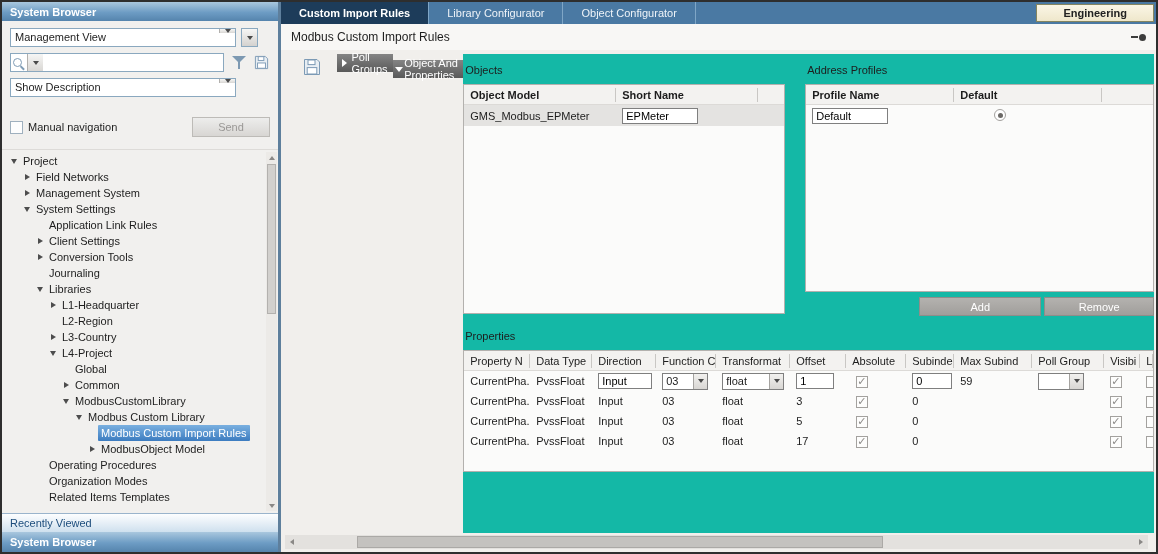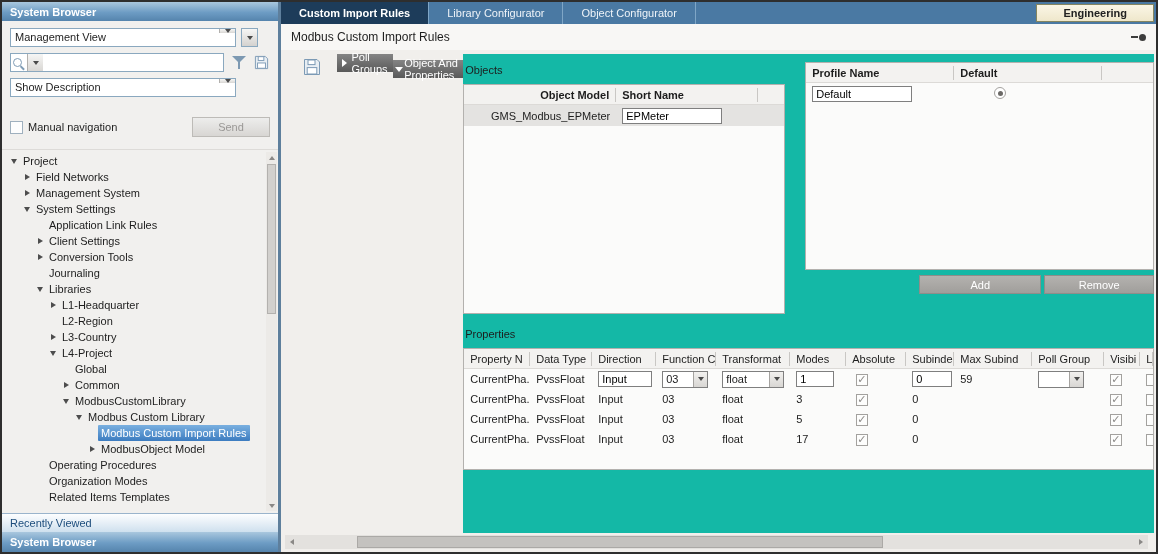--- a/index.html
+++ b/index.html
@@ -83,28 +83,28 @@
   .groups-row{display:flex;gap:20px;}
   .objects-group{width:322px;flex:0 0 322px;}
   .ap-group{flex:1;min-width:0;}
   .glabel{height:16px;margin:2px 0 4px 2px;}
   .gbox{background:#fbfbfa;border:1px solid #b3b1ae;overflow:hidden;}
   .obox{height:230px;}
   .abox{height:208px;}
   .thead{display:flex;height:20px;background:#f3f2f0;border-bottom:1px solid #dcdad7;font-weight:bold;align-items:center;}
   .th{padding:0 6px;border-right:1px solid #c9c7c4;height:14px;line-height:14px;white-space:nowrap;overflow:hidden;}
   .th.fill{flex:1;border-right:none;}
-  .w152{width:152px;flex:0 0 152px;text-align:right;}
+  .w152{width:152px;flex:0 0 152px;}
   .w142{width:142px;flex:0 0 142px;}
   .w148{width:148px;flex:0 0 148px;}
   .trow{display:flex;height:21px;align-items:center;}
   .trow.gray{background:#e4e3e1;}
   .td{padding:0 6px;white-space:nowrap;overflow:hidden;}
   .cell-input{height:16px;border:1px solid #7f7f7f;background:#fff;font:11px "Liberation Sans",sans-serif;padding:0 3px;}
-  .wi100{width:100px;}
+  .wi100{width:76px;}
   .radio{width:12px;height:12px;border:1px solid #a3a19e;border-radius:50%;background:#fff;position:relative;display:inline-block;}
   .radio.selected::after{content:"";position:absolute;left:3px;top:3px;width:5px;height:5px;border-radius:50%;background:#6b6966;}
   .btns{display:flex;justify-content:flex-end;gap:3px;margin-top:5px;}
   .gray-btn{height:19px;border:1px solid #8f8d8a;background:linear-gradient(#b4b2af,#a09e9b);
     color:#fff;font:11px "Liberation Sans",sans-serif;}
   .wb122{width:122px;}
   .wb110{width:110px;}
   .props-group{margin-top:14px;}
   .pbox{height:122px;}
   .pgrid{display:grid;grid-template-columns:66px 62px 64px 60px 74px 56px 60px 48px 78px 72px 36px 1fr;align-items:center;}
@@ -396,20 +396,21 @@
                 <div class="trow gray">
                   <span class="td w152">GMS_Modbus_EPMeter</span>
                   <span class="td w142">
                     <input class="cell-input wi100" value="EPMeter" style="">
                   </span>
                 </div>
               </div>
             </div>
 
             <div class="ap-group">
+              <div class="glabel">Address Profiles</div>
               <div class="gbox abox">
                 <div class="thead">
                   <span class="th w148">Profile Name</span>
                   <span class="th w148">Default</span>
                   <span class="th fill"></span>
                 </div>
                 <div class="trow">
                   <span class="td w148">
                     <input class="cell-input wi100" value="Default" style="">
                   </span>
@@ -427,21 +428,21 @@
 
           <div class="props-group">
             <div class="glabel">Properties</div>
             <div class="gbox pbox">
               <div class="pgrid phead">
                 <span class="th">Property N</span>
                 <span class="th">Data Type</span>
                 <span class="th">Direction</span>
                 <span class="th">Function C</span>
                 <span class="th">Transformat</span>
-                <span class="th">Modes</span>
+                <span class="th">Offset</span>
                 <span class="th">Absolute</span>
                 <span class="th">Subinde</span>
                 <span class="th">Max Subind</span>
                 <span class="th">Poll Group</span>
                 <span class="th">Visibi</span>
                 <span class="th">Low Level Co</span>
               </div>
 
               <div class="pgrid prow">
                 <span class="pc">CurrentPha...</span>

